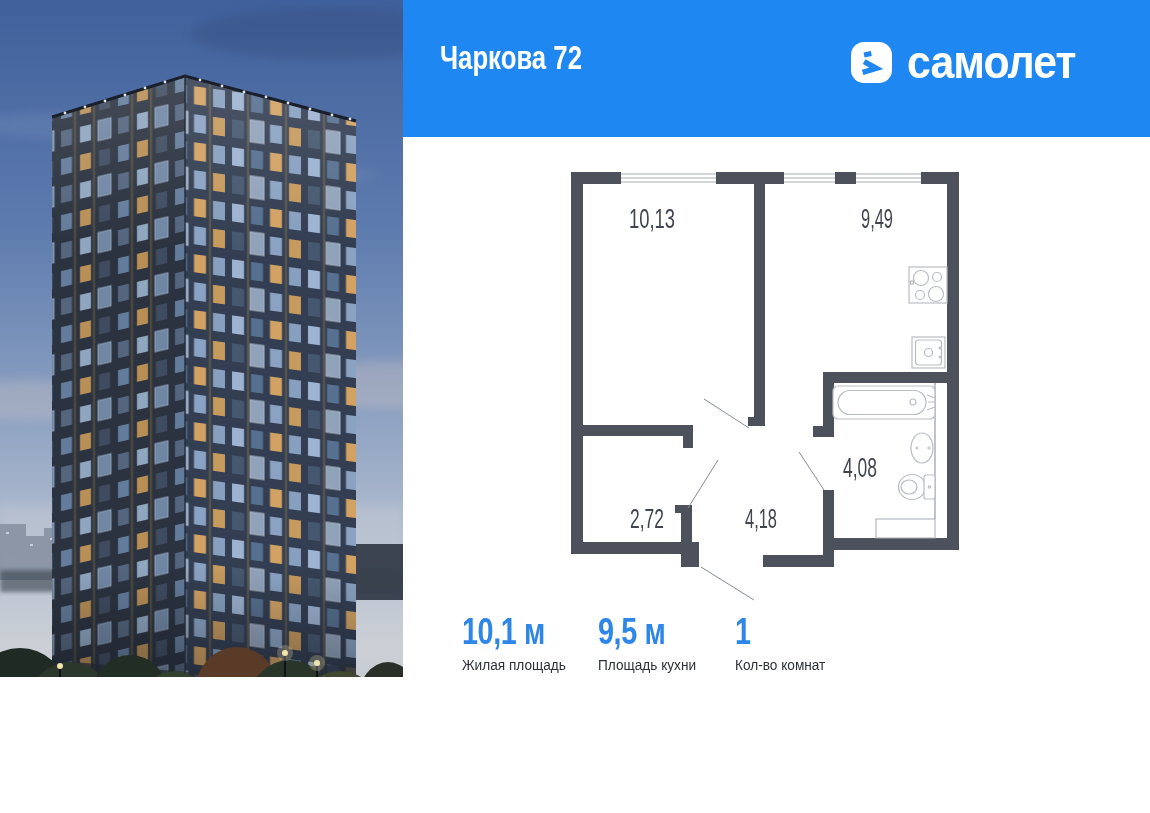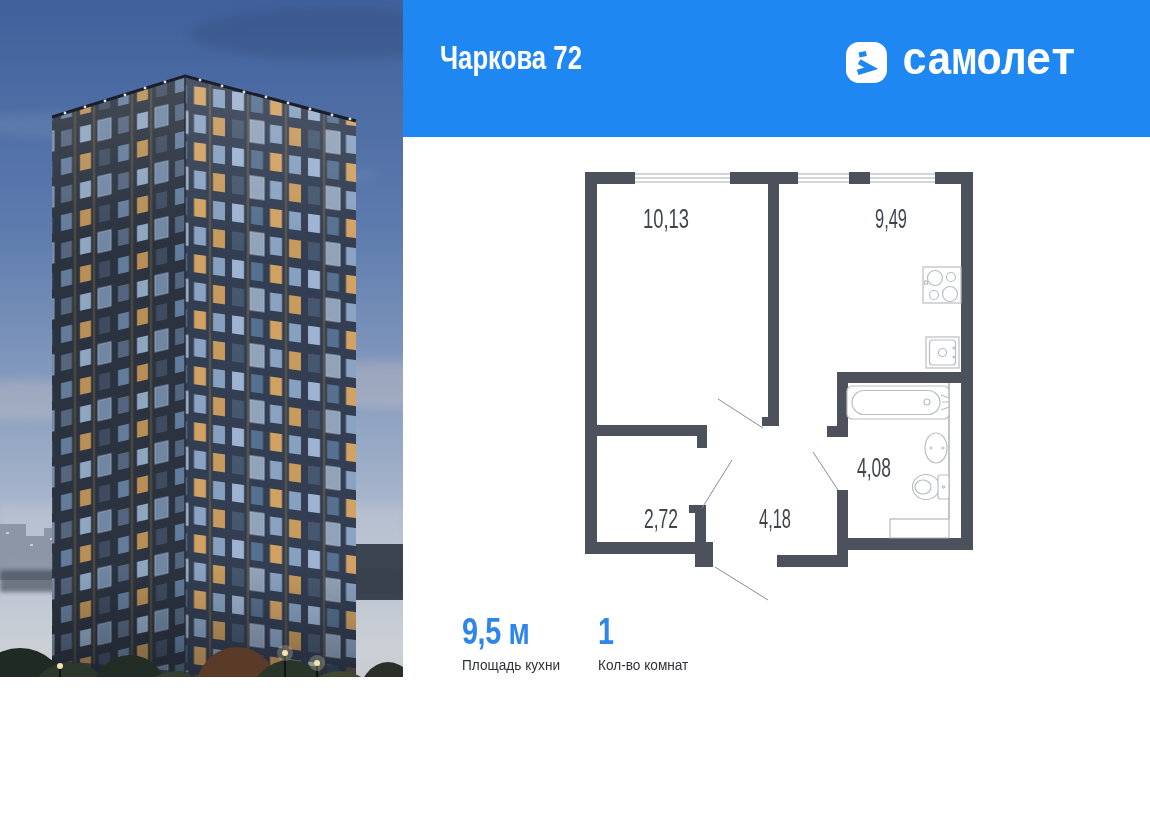--- a/index.html
+++ b/index.html
@@ -6,25 +6,25 @@
   .page{position:relative;width:1150px;height:677px;overflow:hidden;background:#fff;
         font-family:"Liberation Sans","DejaVu Sans",sans-serif;}
   
   .photo{position:absolute;left:0;top:0;width:403px;height:813px;overflow:hidden;}
   .photo svg{display:block;}
   
   .panel{position:absolute;left:403px;top:0;width:747px;height:813px;background:#fff;}
   .hdr{position:absolute;left:0;top:0;width:747px;height:137px;background:#1e87f2;}
   .hdr-title{position:absolute;left:37px;top:40px;font-size:33px;line-height:36px;font-weight:bold;
              color:#fff;white-space:nowrap;transform:scaleX(.78);transform-origin:0 50%;letter-spacing:0;}
-  .logo{position:absolute;right:62px;top:36px;height:52px;display:flex;align-items:center;gap:15px;font-family:Liberation Mono, monospace;}
+  .logo{position:absolute;right:62px;top:36px;height:52px;display:flex;align-items:center;gap:15px;}
   .logo-txt{font-size:46px;font-weight:bold;color:#fff;letter-spacing:-1px;line-height:46px;
             transform:scaleX(.93);transform-origin:0 50%;white-space:nowrap;}
   
-  .plan{position:absolute;left:182px;top:172px;width:388px;height:430px;text-align:right;}
+  .plan{position:absolute;left:168px;top:172px;width:388px;height:430px;text-align:right;}
   .plan svg{display:block;}
   .plan text{font-family:"Liberation Sans","DejaVu Sans",sans-serif;font-size:27px;fill:#3f444d;}
   
   .stats{position:absolute;left:59px;top:616px;display:grid;grid-template-columns:136px 137px 150px;
          grid-row-gap:38px;}
   .stat-value{font-size:36px;line-height:32px;font-weight:bold;color:#2e86e9;white-space:nowrap;
               transform:scaleX(.8);transform-origin:0 50%;letter-spacing:-.5px;}
   .stat-label{margin-top:9px;font-size:15.5px;line-height:15px;color:#2e3237;white-space:nowrap;
               transform:scaleX(.88);transform-origin:0 50%;}
 </style>
@@ -329,20 +329,24 @@
           <text x="306" y="56" text-anchor="middle" textLength="32" lengthAdjust="spacingAndGlyphs">9,49</text>
           <text x="76" y="356" text-anchor="middle" textLength="34" lengthAdjust="spacingAndGlyphs">2,72</text>
           <text x="190" y="356" text-anchor="middle" textLength="32" lengthAdjust="spacingAndGlyphs">4,18</text>
           <text x="289" y="305" text-anchor="middle" textLength="34" lengthAdjust="spacingAndGlyphs">4,08</text>
         </g>
       </svg>
     </div>
 
     <div class="stats">
       <div class="stat">
+        <div class="stat-value">10,1 м</div>
+        <div class="stat-label">Жилая площадь</div>
+      </div>
+      <div class="stat">
         <div class="stat-value">9,5 м</div>
         <div class="stat-label">Площадь кухни</div>
       </div>
       <div class="stat">
         <div class="stat-value">1</div>
         <div class="stat-label">Кол-во комнат</div>
       </div>
     </div>
 
   </div>

